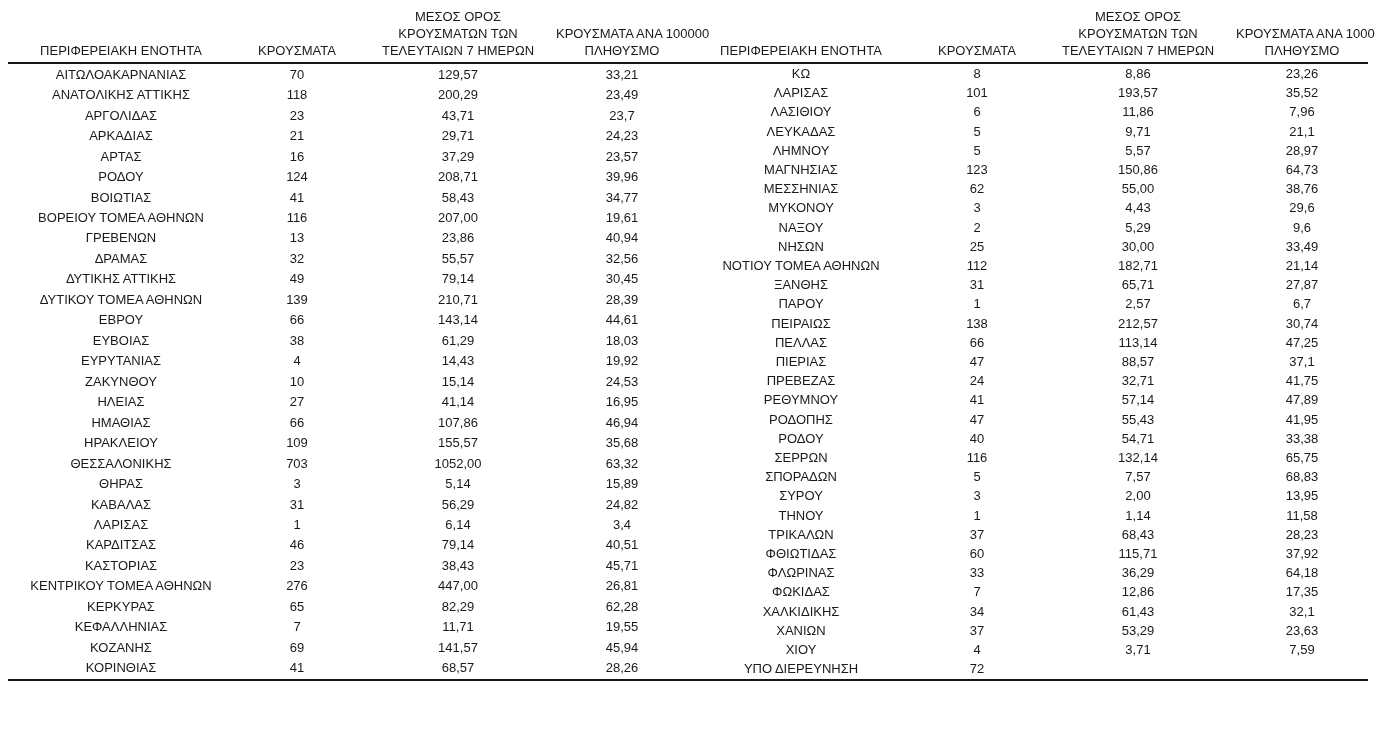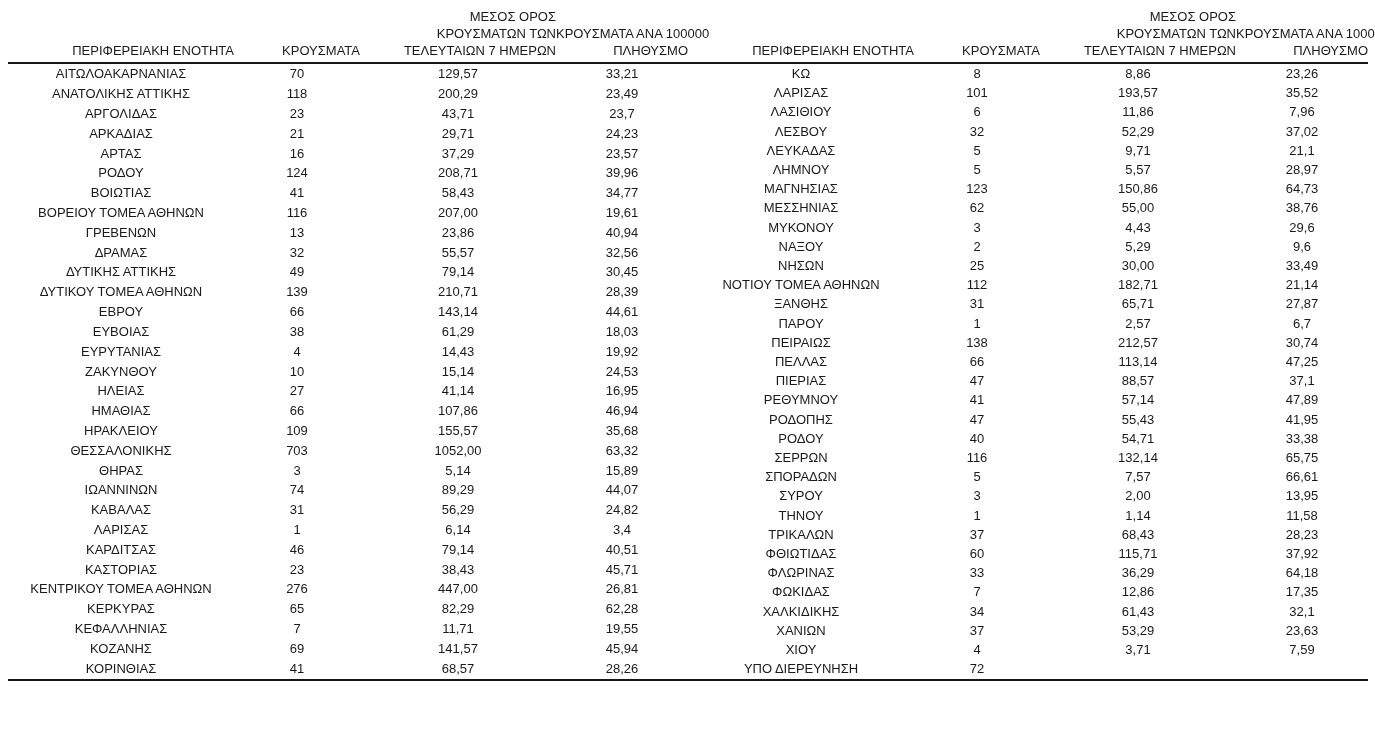--- a/index.html
+++ b/index.html
@@ -31,21 +31,21 @@
   col.c-avg     { width: 196px; }
   col.c-per100k { width: 132px; }
   thead th {
     vertical-align: bottom;
     font-weight: normal;
     font-size: 13px;
     line-height: 17px;
     padding: 0 0 3px 0;
     border-bottom: 2px solid #161616;
     white-space: pre;
-    text-align: right;
+    text-align: center;
   }
   tbody td {
     height: 19.2px;
     line-height: 19.2px;
     font-size: 13px;
     padding: 0;
     text-align: center;
     white-space: nowrap;
     overflow: visible;
   }
@@ -195,26 +195,20 @@
     <td>1052,00</td>
     <td>63,32</td>
   </tr>
           <tr>
     <td>ΘΗΡΑΣ</td>
     <td>3</td>
     <td>5,14</td>
     <td>15,89</td>
   </tr>
           <tr>
-    <td>ΙΩΑΝΝΙΝΩΝ</td>
-    <td>74</td>
-    <td>89,29</td>
-    <td>44,07</td>
-  </tr>
-          <tr>
     <td>ΚΑΒΑΛΑΣ</td>
     <td>31</td>
     <td>56,29</td>
     <td>24,82</td>
   </tr>
           <tr>
     <td>ΛΑΡΙΣΑΣ</td>
     <td>1</td>
     <td>6,14</td>
     <td>3,4</td>
@@ -295,26 +289,20 @@
     <td>193,57</td>
     <td>35,52</td>
   </tr>
           <tr>
     <td>ΛΑΣΙΘΙΟΥ</td>
     <td>6</td>
     <td>11,86</td>
     <td>7,96</td>
   </tr>
           <tr>
-    <td>ΛΕΣΒΟΥ</td>
-    <td>32</td>
-    <td>52,29</td>
-    <td>37,02</td>
-  </tr>
-          <tr>
     <td>ΛΕΥΚΑΔΑΣ</td>
     <td>5</td>
     <td>9,71</td>
     <td>21,1</td>
   </tr>
           <tr>
     <td>ΛΗΜΝΟΥ</td>
     <td>5</td>
     <td>5,57</td>
     <td>28,97</td>
@@ -379,20 +367,26 @@
     <td>113,14</td>
     <td>47,25</td>
   </tr>
           <tr>
     <td>ΠΙΕΡΙΑΣ</td>
     <td>47</td>
     <td>88,57</td>
     <td>37,1</td>
   </tr>
           <tr>
+    <td>ΠΡΕΒΕΖΑΣ</td>
+    <td>24</td>
+    <td>32,71</td>
+    <td>41,75</td>
+  </tr>
+          <tr>
     <td>ΡΕΘΥΜΝΟΥ</td>
     <td>41</td>
     <td>57,14</td>
     <td>47,89</td>
   </tr>
           <tr>
     <td>ΡΟΔΟΠΗΣ</td>
     <td>47</td>
     <td>55,43</td>
     <td>41,95</td>
@@ -406,21 +400,21 @@
           <tr>
     <td>ΣΕΡΡΩΝ</td>
     <td>116</td>
     <td>132,14</td>
     <td>65,75</td>
   </tr>
           <tr>
     <td>ΣΠΟΡΑΔΩΝ</td>
     <td>5</td>
     <td>7,57</td>
-    <td>66,61</td>
+    <td>68,83</td>
   </tr>
           <tr>
     <td>ΣΥΡΟΥ</td>
     <td>3</td>
     <td>2,00</td>
     <td>13,95</td>
   </tr>
           <tr>
     <td>ΤΗΝΟΥ</td>
     <td>1</td>

